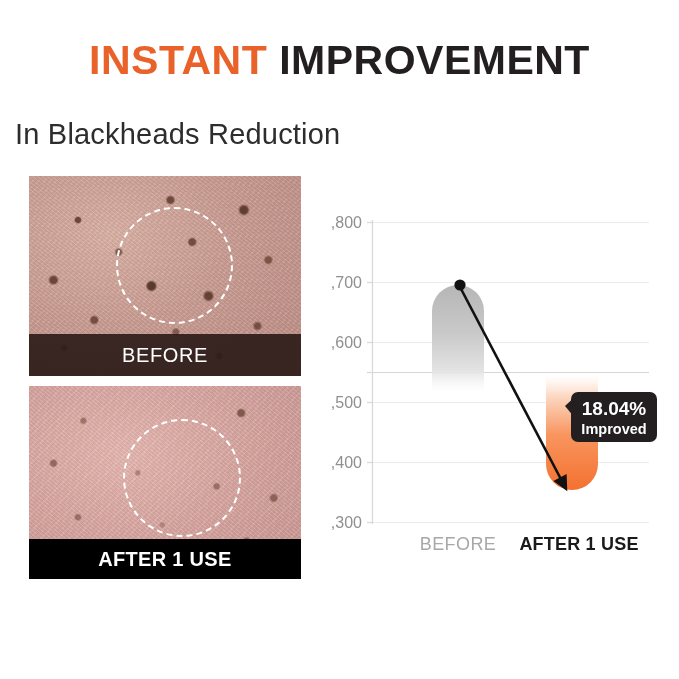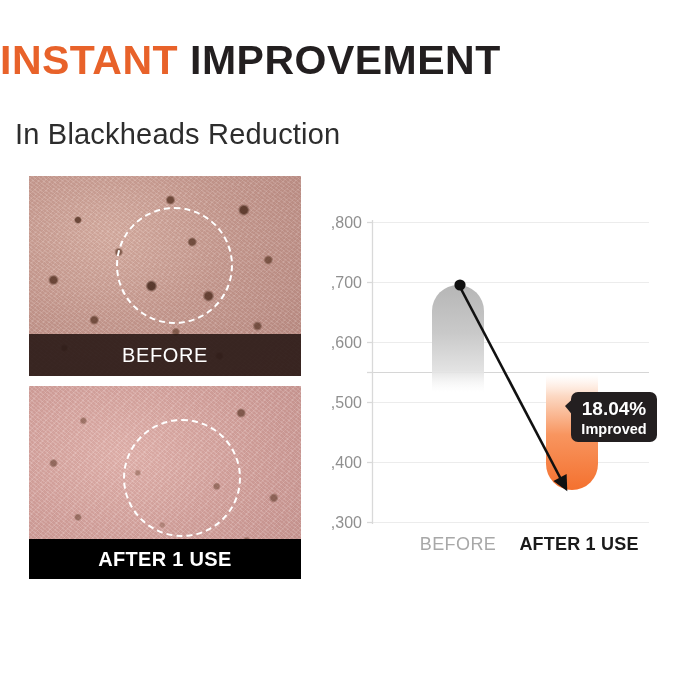--- a/index.html
+++ b/index.html
@@ -8,21 +8,21 @@
     background:#ffffff;
     font-family:"Liberation Sans", sans-serif;
     overflow:hidden;
     position:relative;
   }
   #root{position:absolute;inset:0;}
 
   
   .title{
     position:absolute;left:0;top:40px;width:679px;
-    text-align:left;
+    text-align:center;
     font-size:41px;font-weight:700;letter-spacing:.5px;
     line-height:1;
     color:#231f20;
     white-space:nowrap;
   }
   .title .hl{color:#e8622a;}
   .subtitle{
     position:absolute;left:15px;top:102px;width:679px;
     font-size:29px;font-weight:400;letter-spacing:.2px;
     color:#2d2d2d;

